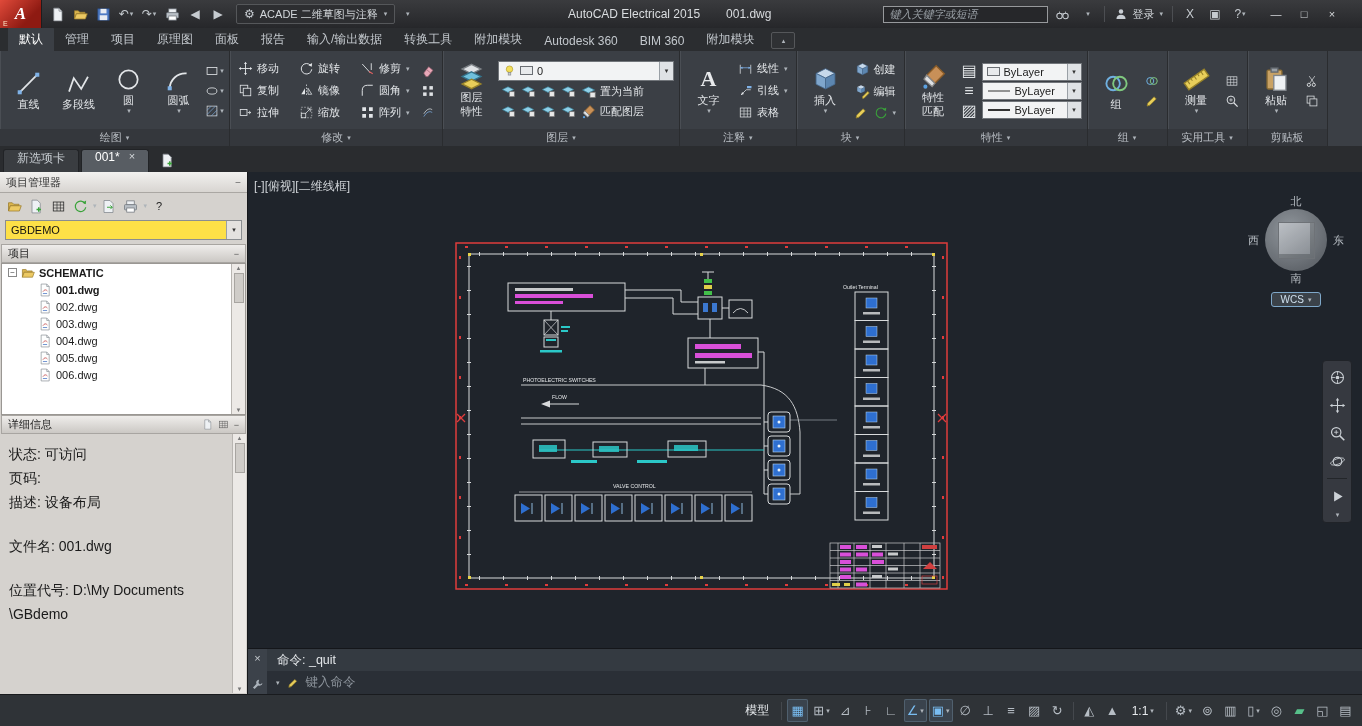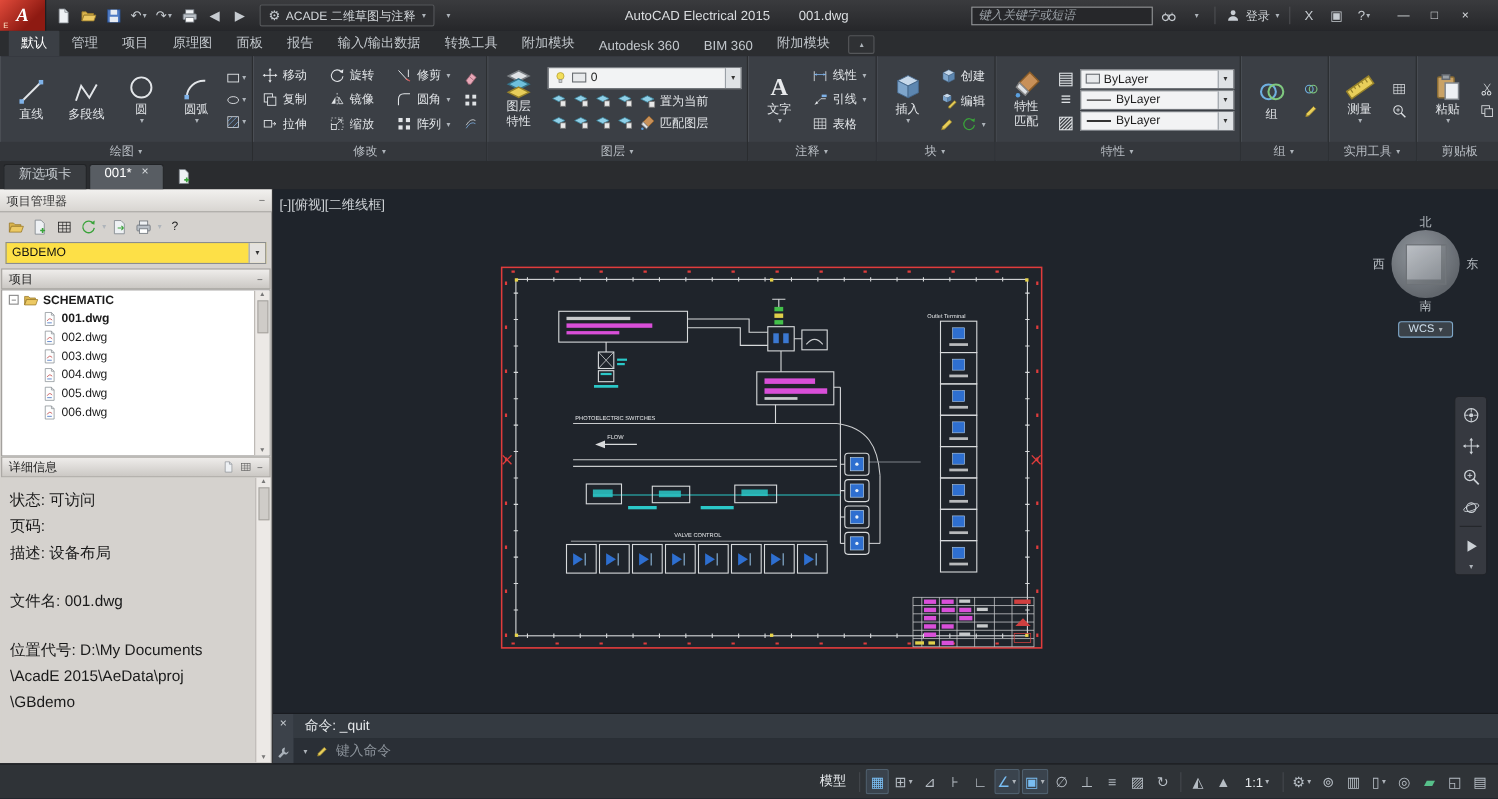--- a/index.html
+++ b/index.html
@@ -45,21 +45,21 @@
 .smbtn svg{width:15px;height:15px}
 .smcol.mod .smbtn{width:58px}
 .ticon{width:19px;height:19px;display:flex;align-items:center;justify-content:center;color:#dfe2e5}
 .ticon svg{width:14px;height:14px}
 .combo{display:flex;align-items:center;gap:4px;background:#f2f3f4;border:1px solid #71757a;height:20px;padding:0 0 0 4px;font-size:11px;color:#1c1c1c}
 .combo .ca{margin-left:auto;width:14px;align-self:stretch;display:flex;align-items:center;justify-content:center;background:#dfe2e5;border-left:1px solid #9aa0a6;font-size:7px;color:#333}
 .layer-combo{width:176px}
 .lrow{display:flex;align-items:center;gap:1px;height:19px}
 .swatch{width:13px;height:9px;background:#e8eaec;border:1px solid #6a6e73}
 .Abig{font-size:22px;font-weight:bold;color:#e8eaec;font-family:"Liberation Serif",serif;line-height:1;height:27px;display:flex;align-items:center}
-.props-combo{width:140px;height:18px}
+.props-combo{width:100px;height:18px}
 
 
 .filetabs{position:absolute;top:146px;left:0;right:0;height:26px;background:#2a2c2f;display:flex;align-items:flex-end;padding-left:3px;z-index:6}
 .ftab{height:23px;display:flex;align-items:flex-start;gap:9px;padding:0 13px;font-size:12px;color:#c6cbd0;background:#3a3d41;border:1px solid #212326;border-bottom:none;border-radius:3px 3px 0 0;margin-right:2px}
 .ftab.active{background:#585d63;color:#fff}
 .ftab .x{font-size:11px;color:#d4d8db}
 .ftab-add{width:24px;height:20px;display:flex;align-items:center;justify-content:center;margin-left:4px;margin-bottom:2px}
 .ftab-add svg{width:15px;height:15px}
 
 
@@ -994,21 +994,20 @@
         </svg>
       <span>−</span>
     </span>
   </div>
   <div class="pal-details">
     <div class="det-line">状态: 可访问</div>
     <div class="det-line">页码:</div>
     <div class="det-line">描述: 设备布局</div>
     <div class="det-line det-gap">文件名: 001.dwg</div>
     <div class="det-line det-gap">位置代号: D:\My Documents</div>
-    <div class="det-line">\AcadE 2015\AeData\proj</div>
     <div class="det-line">\GBdemo</div>
     <div class="vscroll">
       <span>▲</span>
       <span class="vtrack">
           <span class="vthumb"></span>
         </span>
       <span>▼</span>
     </div>
   </div>
 </div>

